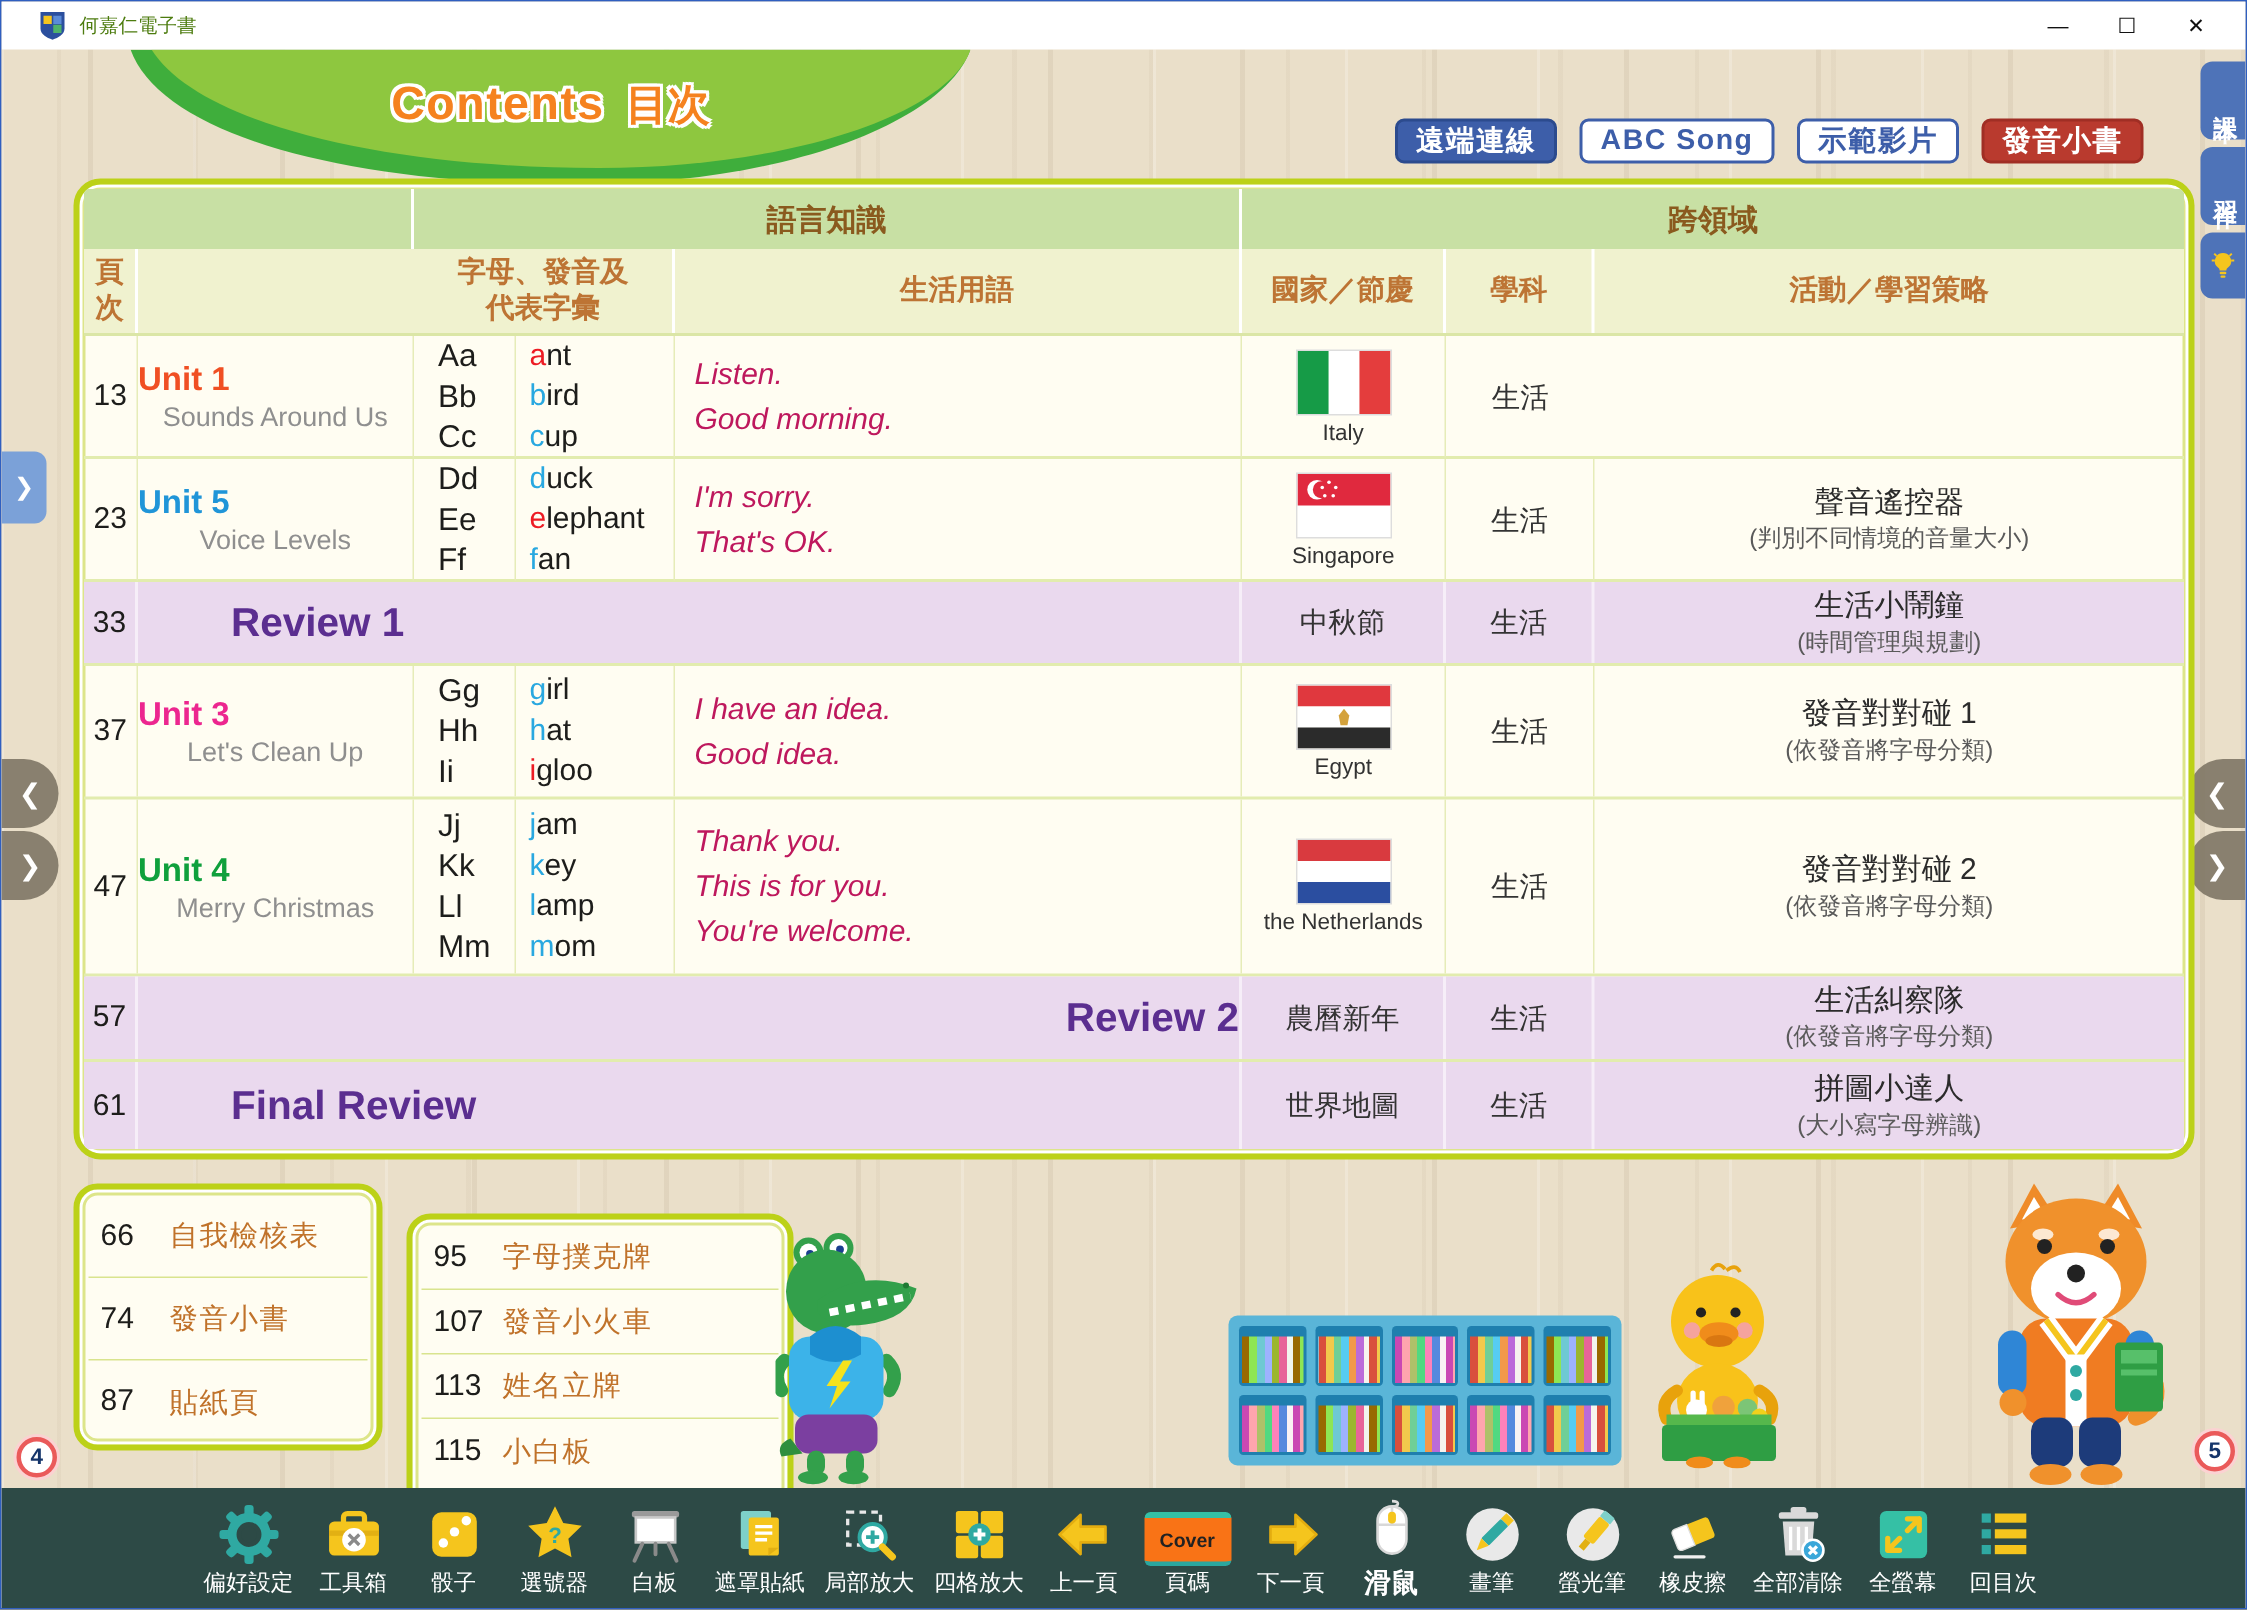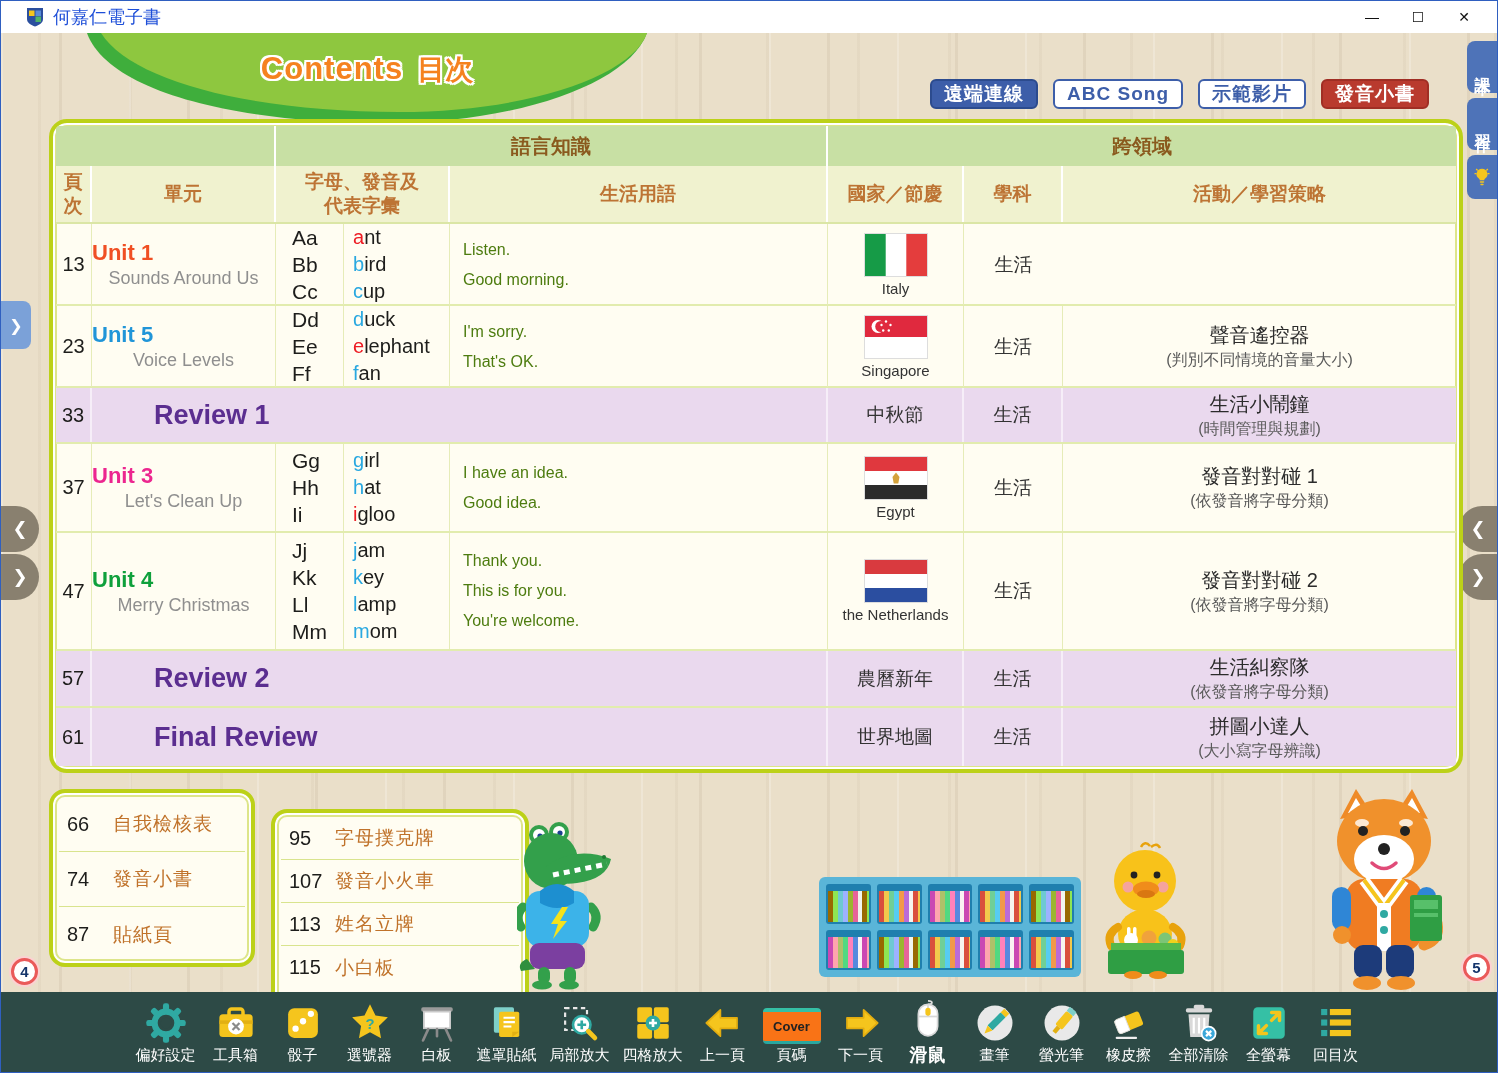--- a/index.html
+++ b/index.html
@@ -1,21 +1,21 @@
 <!DOCTYPE html>
 <html><head>
 <meta charset="utf-8">
 <style>
   html,body{margin:0;padding:0;background:#555;}
   *{box-sizing:border-box;font-family:"Liberation Sans","DejaVu Sans",sans-serif;}
   .window{position:relative;width:1498px;height:1073px;background:#eadfc9;overflow:hidden;border:1px solid #2f5fc0;}
   
   .titlebar{position:absolute;top:0;left:0;right:0;height:32px;background:#fff;display:flex;align-items:center;padding:0 10px;z-index:50;}
   .titlebar .app-icon{width:20px;height:20px;margin:0 8px 0 14px;display:inline-flex;}
-  .titlebar .title{font-size:18px;color:#1d4ed8;}
+  .titlebar .title{font-size:13px;color:#4d7c0f;}
   .win-controls{margin-left:auto;display:flex;}
   .win-controls button{width:46px;height:28px;background:#fff;border:none;font-size:14px;color:#111;cursor:pointer;}
   
   .content{position:absolute;top:32px;left:0;right:0;bottom:80px;
     background-color:#eadfc9;
     background-image:
       repeating-linear-gradient(90deg, rgba(255,255,255,.22) 0 2px, transparent 2px 58px, rgba(139,115,85,.10) 58px 61px, transparent 61px 128px),
       repeating-linear-gradient(90deg, transparent 0 37px, rgba(139,115,85,.06) 37px 40px, transparent 40px 91px);}
   
   .banner{position:absolute;left:86px;top:0;width:560px;height:90px;}
@@ -55,21 +55,21 @@
   .r-data{border-bottom:2px solid #e2ecae;}
   .r-data:last-child{border-bottom:none;}
   .r-review{background:#ead9ee;}
   .r-review > div{border-right:2px solid #f6eef8;}
   .cell-page{align-items:center;font-size:20px;color:#1d1d1b;}
   .unit-title{font-size:22px;font-weight:bold;}
   .unit-sub{font-size:18px;color:#8f8f8f;text-align:center;margin-top:2px;}
   .review-title{font-size:27px;font-weight:bold;color:#5b2e90;padding-left:62px;justify-content:center;}
   .letters{padding-left:16px;font-size:21px;color:#1d1d1b;line-height:27px;}
   .words{padding-left:9px;font-size:20px;color:#1d1d1b;line-height:27px;}
-  .phrases{padding-left:13px;font-size:16px;color:#4d7c0f;line-height:30px;}
+  .phrases{padding-left:13px;font-size:20px;color:#be185d;line-height:30px;font-style:italic;}
   .flagcell{align-items:center;}
   .flagcell svg{display:block;border:1px solid #ddd;}
   .country{font-size:15px;color:#333;margin-top:3px;text-align:center;}
   .festival{align-items:center;font-size:19px;color:#333;}
   .subject{align-items:center;font-size:19px;color:#333;}
   .activity{align-items:center;text-align:center;}
   .act-title{font-size:20px;color:#2b2b2b;line-height:26px;}
   .act-note{font-size:16px;color:#5a5a5a;line-height:23px;}
   
   .appbox{position:absolute;background:#fffdf2;border:4px solid #bcd118;border-radius:16px;
@@ -164,21 +164,20 @@
     <button class="chev r" style="top:521px;">❯</button>
 
     <div class="toc" id="toc-table">
         <div class="trow r-group">
           <div style="grid-column: 1 / 3;"></div>
           <div style="grid-column: 3 / 6;">語言知識</div>
           <div style="grid-column: 6 / 9;">跨領域</div>
         </div>
         <div class="trow r-head">
           <div style="grid-column: 1 / 2;">頁次</div>
-          <div style="grid-column: 2 / 3;">單元</div>
           <div style="grid-column: 3 / 5;">字母、發音及
 代表字彙</div>
           <div style="grid-column: 5 / 6;">生活用語</div>
           <div style="grid-column: 6 / 7;">國家／節慶</div>
           <div style="grid-column: 7 / 8;">學科</div>
           <div style="grid-column: 8 / 9;">活動／學習策略</div>
         </div>
         <div class="trow r-data" style="height: 82px;">
           <div class="cell-page">13</div>
           <div>
@@ -336,21 +335,21 @@
             <div class="country">the Netherlands</div>
           </div>
           <div class="subject">生活</div>
           <div class="activity">
             <div class="act-title">發音對對碰 2</div>
             <div class="act-note">(依發音將字母分類)</div>
           </div>
         </div>
         <div class="trow r-data r-review" style="height: 57px;">
           <div class="cell-page">57</div>
-          <div class="review-title" style="grid-column: 2 / 6;">Review 2</div>
+          <div class="review-title" style="grid-column: 2 / 6; text-align: right;">Review 2</div>
           <div class="festival">農曆新年</div>
           <div class="subject">生活</div>
           <div class="activity">
             <div class="act-title">生活糾察隊</div>
             <div class="act-note">(依發音將字母分類)</div>
           </div>
         </div>
         <div class="trow r-data r-review" style="height: 58px;">
           <div class="cell-page">61</div>
           <div class="review-title" style="grid-column: 2 / 6;">Final Review</div>

